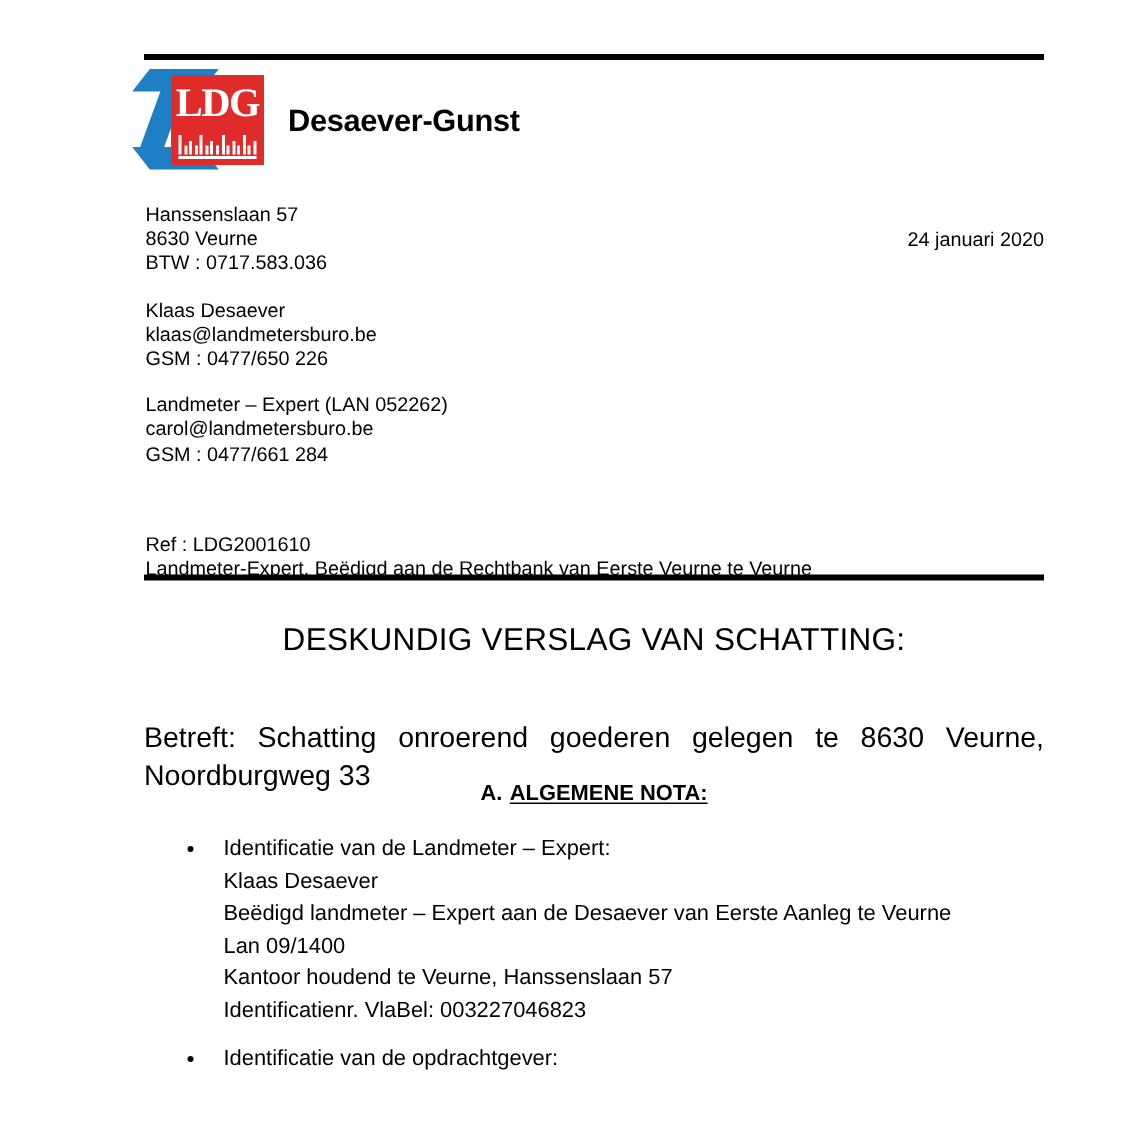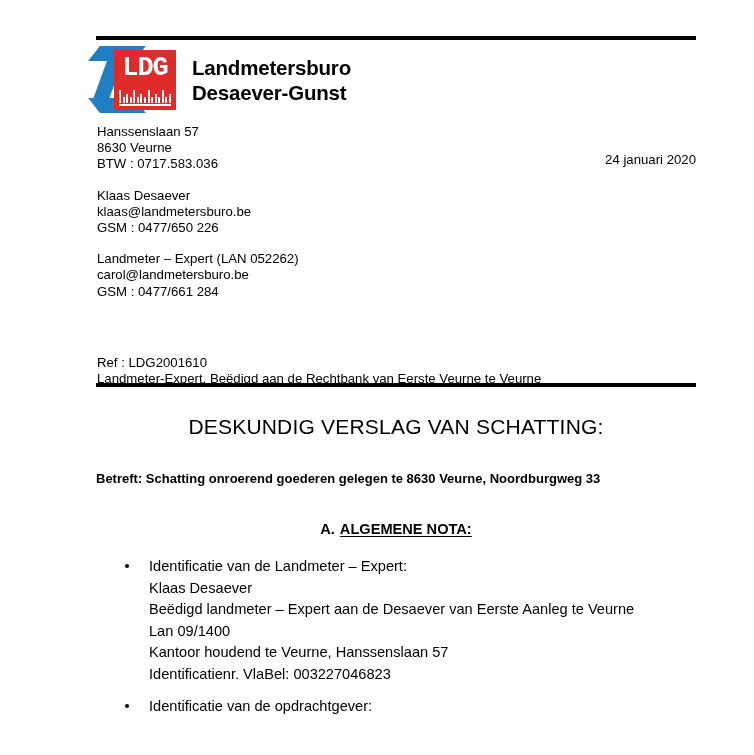--- a/index.html
+++ b/index.html
@@ -69,21 +69,21 @@
     width: 62px;
     height: 60px;
     background: #e02b2b;
     overflow: hidden;
   }
   .logo-ldg {
     position: absolute;
     left: 0; right: 0;
     top: 2px;
     text-align: center;
-    font-family: Liberation Mono, monospace;
+    font-family: Liberation Serif, serif;
     font-weight: bold;
     font-size: 27px;
     line-height: 32px;
     letter-spacing: -1px;
     color: #ffffff;
   }
   .logo-ruler {
     position: absolute;
     left: 5px;
     bottom: 7px;
@@ -119,21 +119,21 @@
   }
 
   
   .addr {
     position: absolute;
     left: 97px;
     top: 124px;
     font-size: 13.2px;
     line-height: 16.2px;
   }
-  .addr .grp { margin-bottom: 15px; }
+  .addr .grp { margin-bottom: 15px; margin-top: 11px; }
   .addr .grp:last-child { margin-bottom: 0; }
   .date {
     position: absolute;
     right: 58px;
     top: 124px;
     font-size: 13.2px;
     line-height: 16.2px;
     white-space: nowrap;
     margin-top: 28px;
   }
@@ -165,26 +165,25 @@
     top: 413px;
     width: 600px;
     text-align: center;
     font-size: 21px;
     line-height: 28px;
     letter-spacing: 0.2px;
   }
   .betreft {
     position: absolute;
     left: 96px;
-    top: 466px;
-    width: 600px;
-    font-size: 13px;
+    top: 480px;
+    width: 600px;
+    font-size: 19px;
     line-height: 25px;
     text-align: justify;
-    font-weight: bold;
   }
   .betreft span { display: inline; }
   .section-head {
     position: absolute;
     left: 96px;
     top: 518px;
     width: 600px;
     text-align: center;
     font-size: 14.6px;
     line-height: 22px;
@@ -252,21 +251,20 @@
             <i class="t-m"></i>
             <i class="t-s"></i>
           <i class="t-l"></i>
             <i class="t-s"></i>
             <i class="t-m"></i>
         </div>
         <div class="logo-ruler-base"></div>
       </div>
     </div>
     <div class="company">
-      <div>Landmetersburo</div>
       <div>Desaever-Gunst</div>
     </div>
   </div>
 
   <div class="addr">
     <div class="grp">
       <div>Hanssenslaan 57</div>
       <div>8630 Veurne</div>
       <div>BTW : 0717.583.036</div>
     </div>

